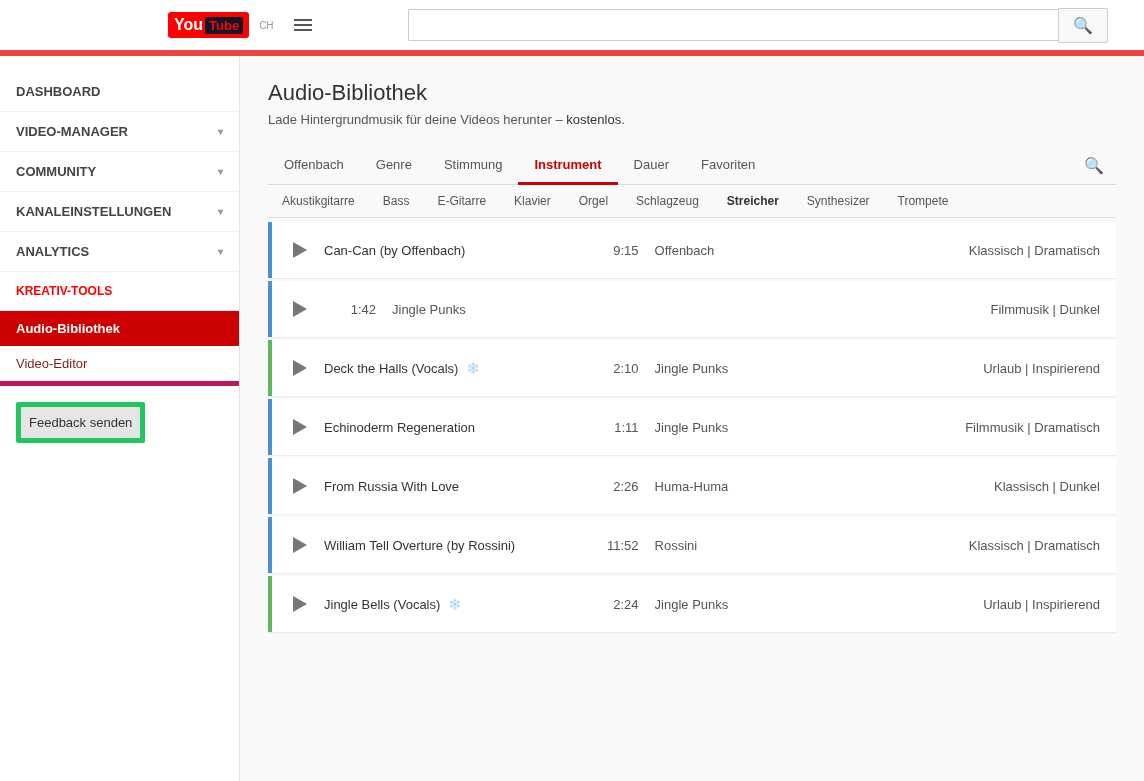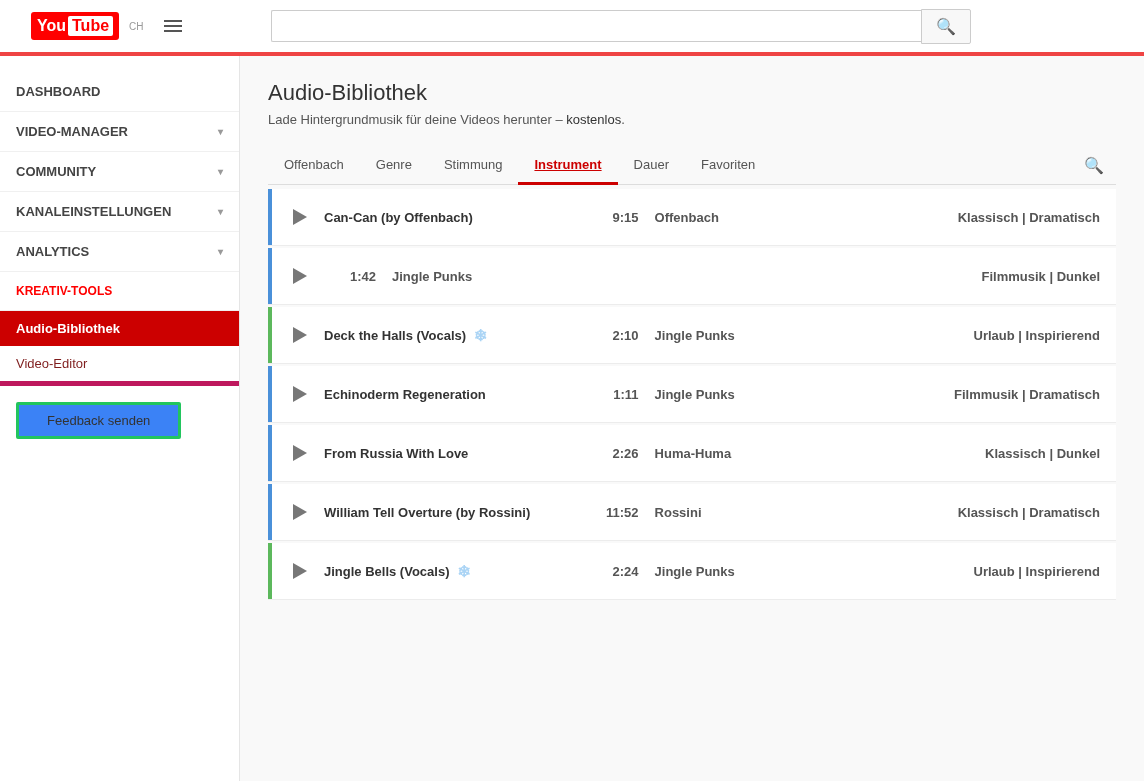--- a/index.html
+++ b/index.html
@@ -3,46 +3,47 @@
   <meta charset="utf-8">
   <style>
     * { margin: 0; padding: 0; box-sizing: border-box; }
     body { font-family: Arial, sans-serif; font-size: 13px; background: #f9f9f9; color: #333; }
 
     
     .topnav {
       display: flex;
       align-items: center;
       background: #fff;
-      border-bottom: 4px solid #ef4444;
-      padding: 0 31px;
+      border-bottom: 6px solid #ef4444;
+      padding: 0 16px;
       height: 56px;
       position: fixed;
       top: 0; left: 0; right: 0;
       z-index: 100;
+      justify-content: flex-end;
     }
     .logo-area {
       display: flex;
       align-items: center;
       gap: 8px;
       min-width: 220px;
     }
     .logo-box {
       background: #f00;
       color: #fff;
       font-weight: bold;
       font-size: 14px;
       padding: 4px 6px;
       border-radius: 3px;
       display: flex;
       align-items: center;
       gap: 2px;
     }
     .logo-you { font-size: 16px; }
-    .logo-tube { background: #ffffff; color: #f00; padding: 1px 4px; border-radius: 2px; font-size: 16px; font-weight: bold; }
+    .logo-tube { background: #0f172a; color: #f00; padding: 1px 4px; border-radius: 2px; font-size: 13px; font-weight: bold; }
     .logo-ch { font-size: 10px; color: #999; margin-left: 2px; }
     .hamburger {
       display: flex;
       flex-direction: column;
       gap: 3px;
       cursor: pointer;
       margin-left: 12px;
     }
     .hamburger span { display: block; width: 18px; height: 2px; background: #555; }
     .search-area {
@@ -119,23 +120,23 @@
     }
     .sidebar-subitem {
       padding: 10px 16px;
       font-size: 13px;
       color: #7f1d1d;
       cursor: pointer;
       border-bottom: 5px solid #be185d;
     }
     .feedback-btn {
       margin: 16px;
-      background: #3b82f6;
-      border: 3px solid #22c55e;
-      padding: 8px 28px;
+      background: #e5e5e5;
+      border: 5px solid #22c55e;
+      padding: 8px 8px;
       font-size: 13px;
       border-radius: 2px;
       cursor: pointer;
       color: #333;
     }
 
     
     .main-content {
       flex: 1;
       padding: 24px 28px;
@@ -167,21 +168,20 @@
       font-size: 13px;
       color: #555;
       cursor: pointer;
       border-bottom: 3px solid transparent;
       margin-bottom: -1px;
     }
     .tab-primary.active {
       color: #cc0000;
       border-bottom: 3px solid #cc0000;
       font-weight: bold;
-      text-decoration: underline;
     }
     .tab-search-icon {
       margin-left: auto;
       padding: 8px 12px;
       cursor: pointer;
       color: #555;
       font-size: 16px;
     }
 
     
@@ -196,21 +196,21 @@
       font-size: 12px;
       color: #555;
       cursor: pointer;
     }
     .tab-secondary.active {
       font-weight: bold;
       color: #333;
     }
 
     
-    .track-list { margin-top: 4px; font-weight: bold; }
+    .track-list { margin-top: 4px; }
     .track-row {
       display: flex;
       align-items: center;
       padding: 12px 8px;
       border-bottom: 1px solid #ececec;
       background: #fff;
       margin-bottom: 2px;
       position: relative;
     }
     .track-indicator {
@@ -343,20 +343,31 @@
     <div class="tabs-primary">
       <div class="tab-primary">Offenbach</div>
       <div class="tab-primary">Genre</div>
       <div class="tab-primary">Stimmung</div>
       <div class="tab-primary active">Instrument</div>
       <div class="tab-primary">Dauer</div>
       <div class="tab-primary">Favoriten</div>
       <div class="tab-search-icon">🔍</div>
     </div>
 
+    <div class="tabs-secondary">
+      <div class="tab-secondary">Akustikgitarre</div>
+      <div class="tab-secondary">Bass</div>
+      <div class="tab-secondary">E-Gitarre</div>
+      <div class="tab-secondary">Klavier</div>
+      <div class="tab-secondary">Orgel</div>
+      <div class="tab-secondary">Schlagzeug</div>
+      <div class="tab-secondary active">Streicher</div>
+      <div class="tab-secondary">Synthesizer</div>
+      <div class="tab-secondary">Trompete</div>
+    </div>
 
     <div class="track-list" id="track-list">
         <div class="track-row">
           <div class="track-indicator blue"></div>
           <div class="play-btn">
             <div class="play-triangle"></div>
           </div>
           <div class="track-name">Can-Can (by Offenbach)</div>
           <div class="track-duration">9:15</div>
           <div class="track-artist">Offenbach</div>

